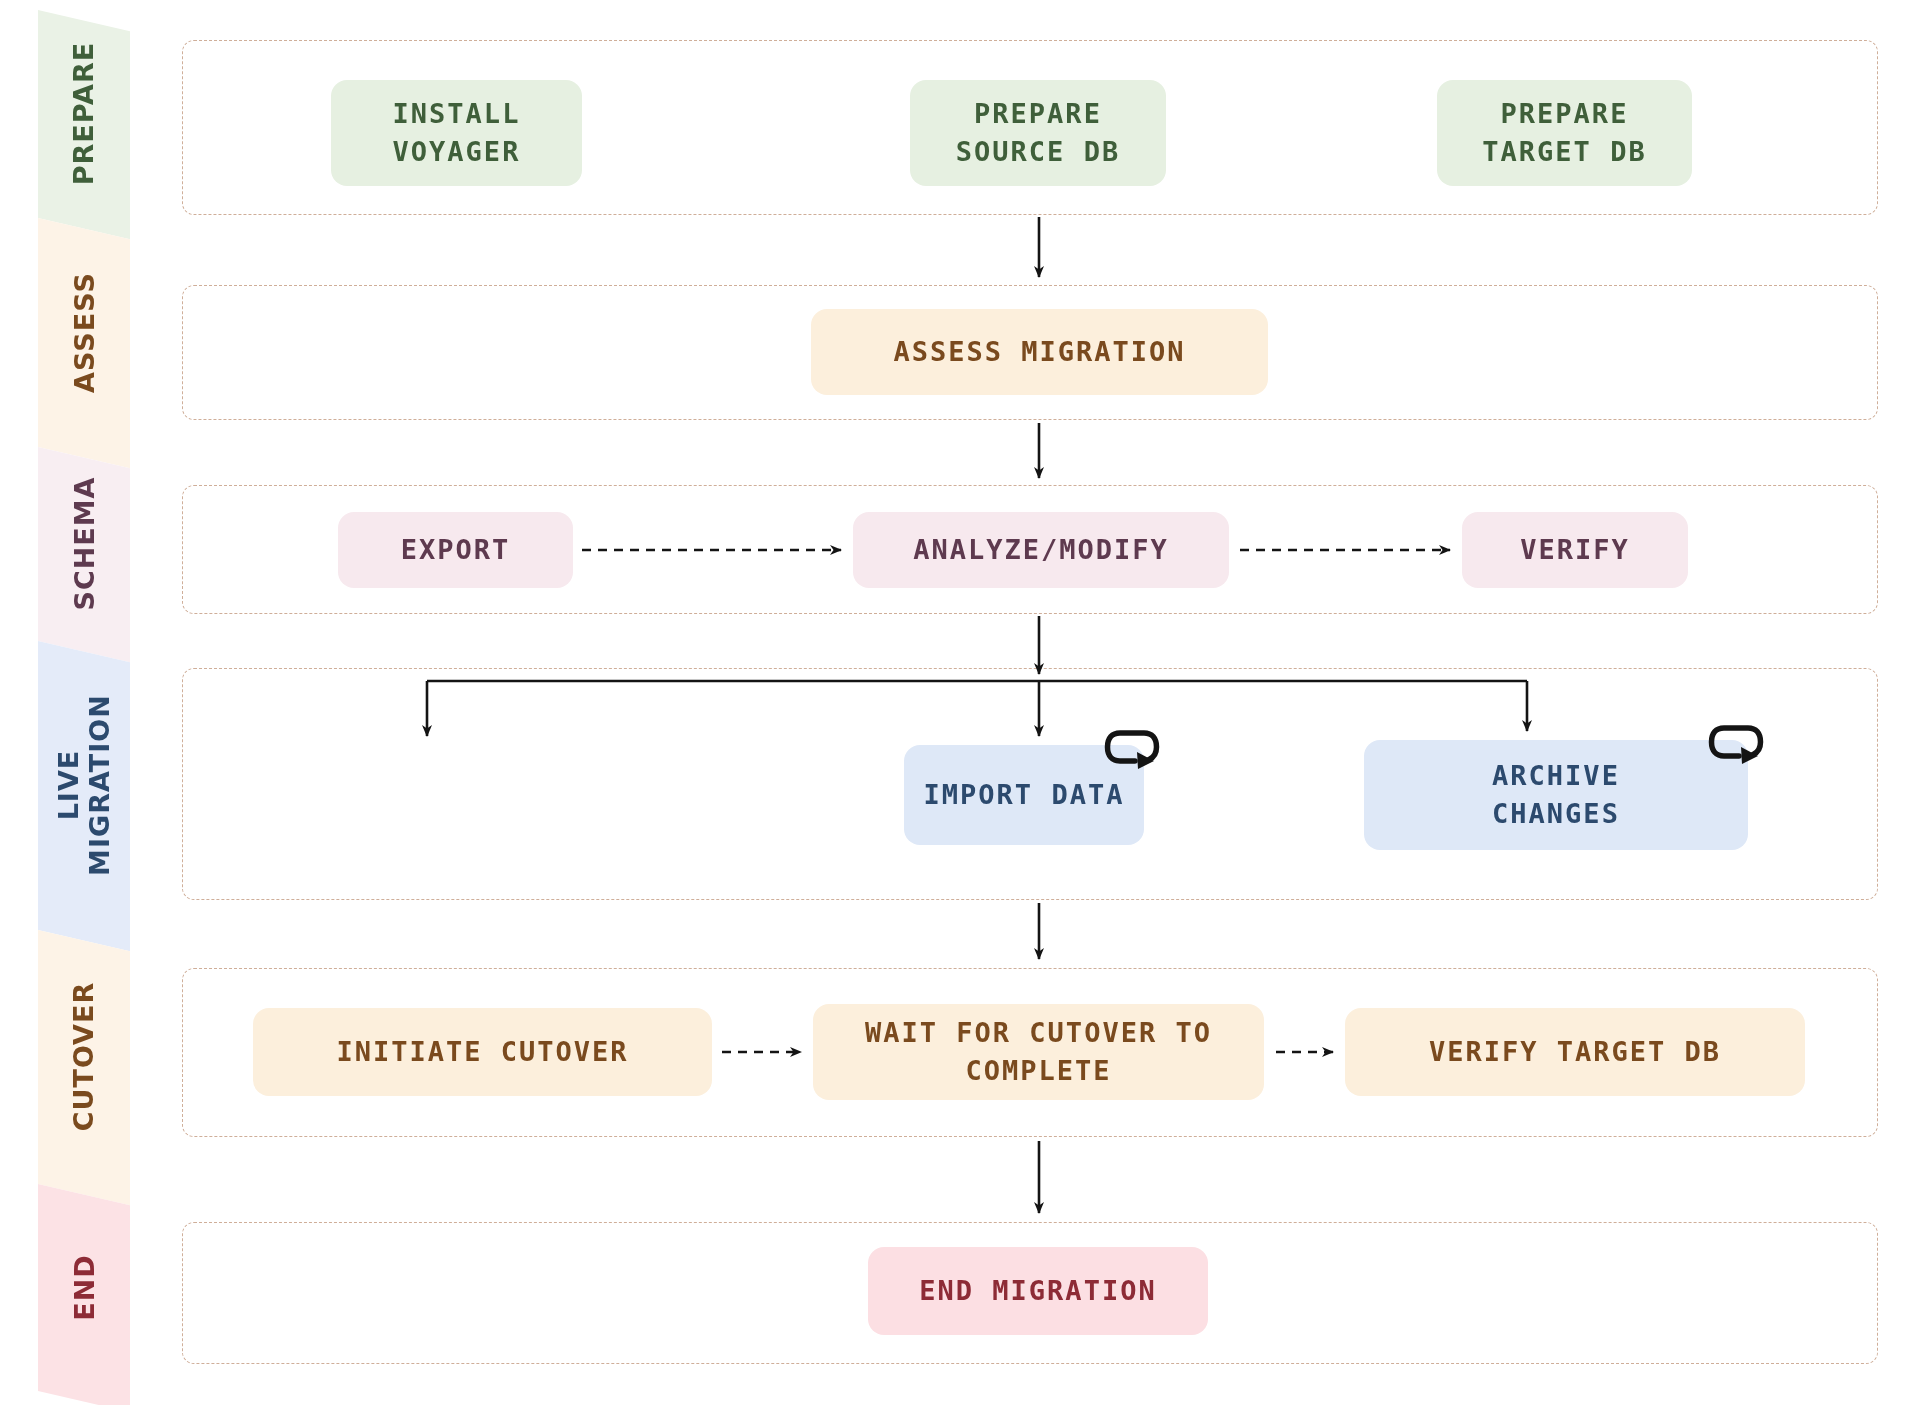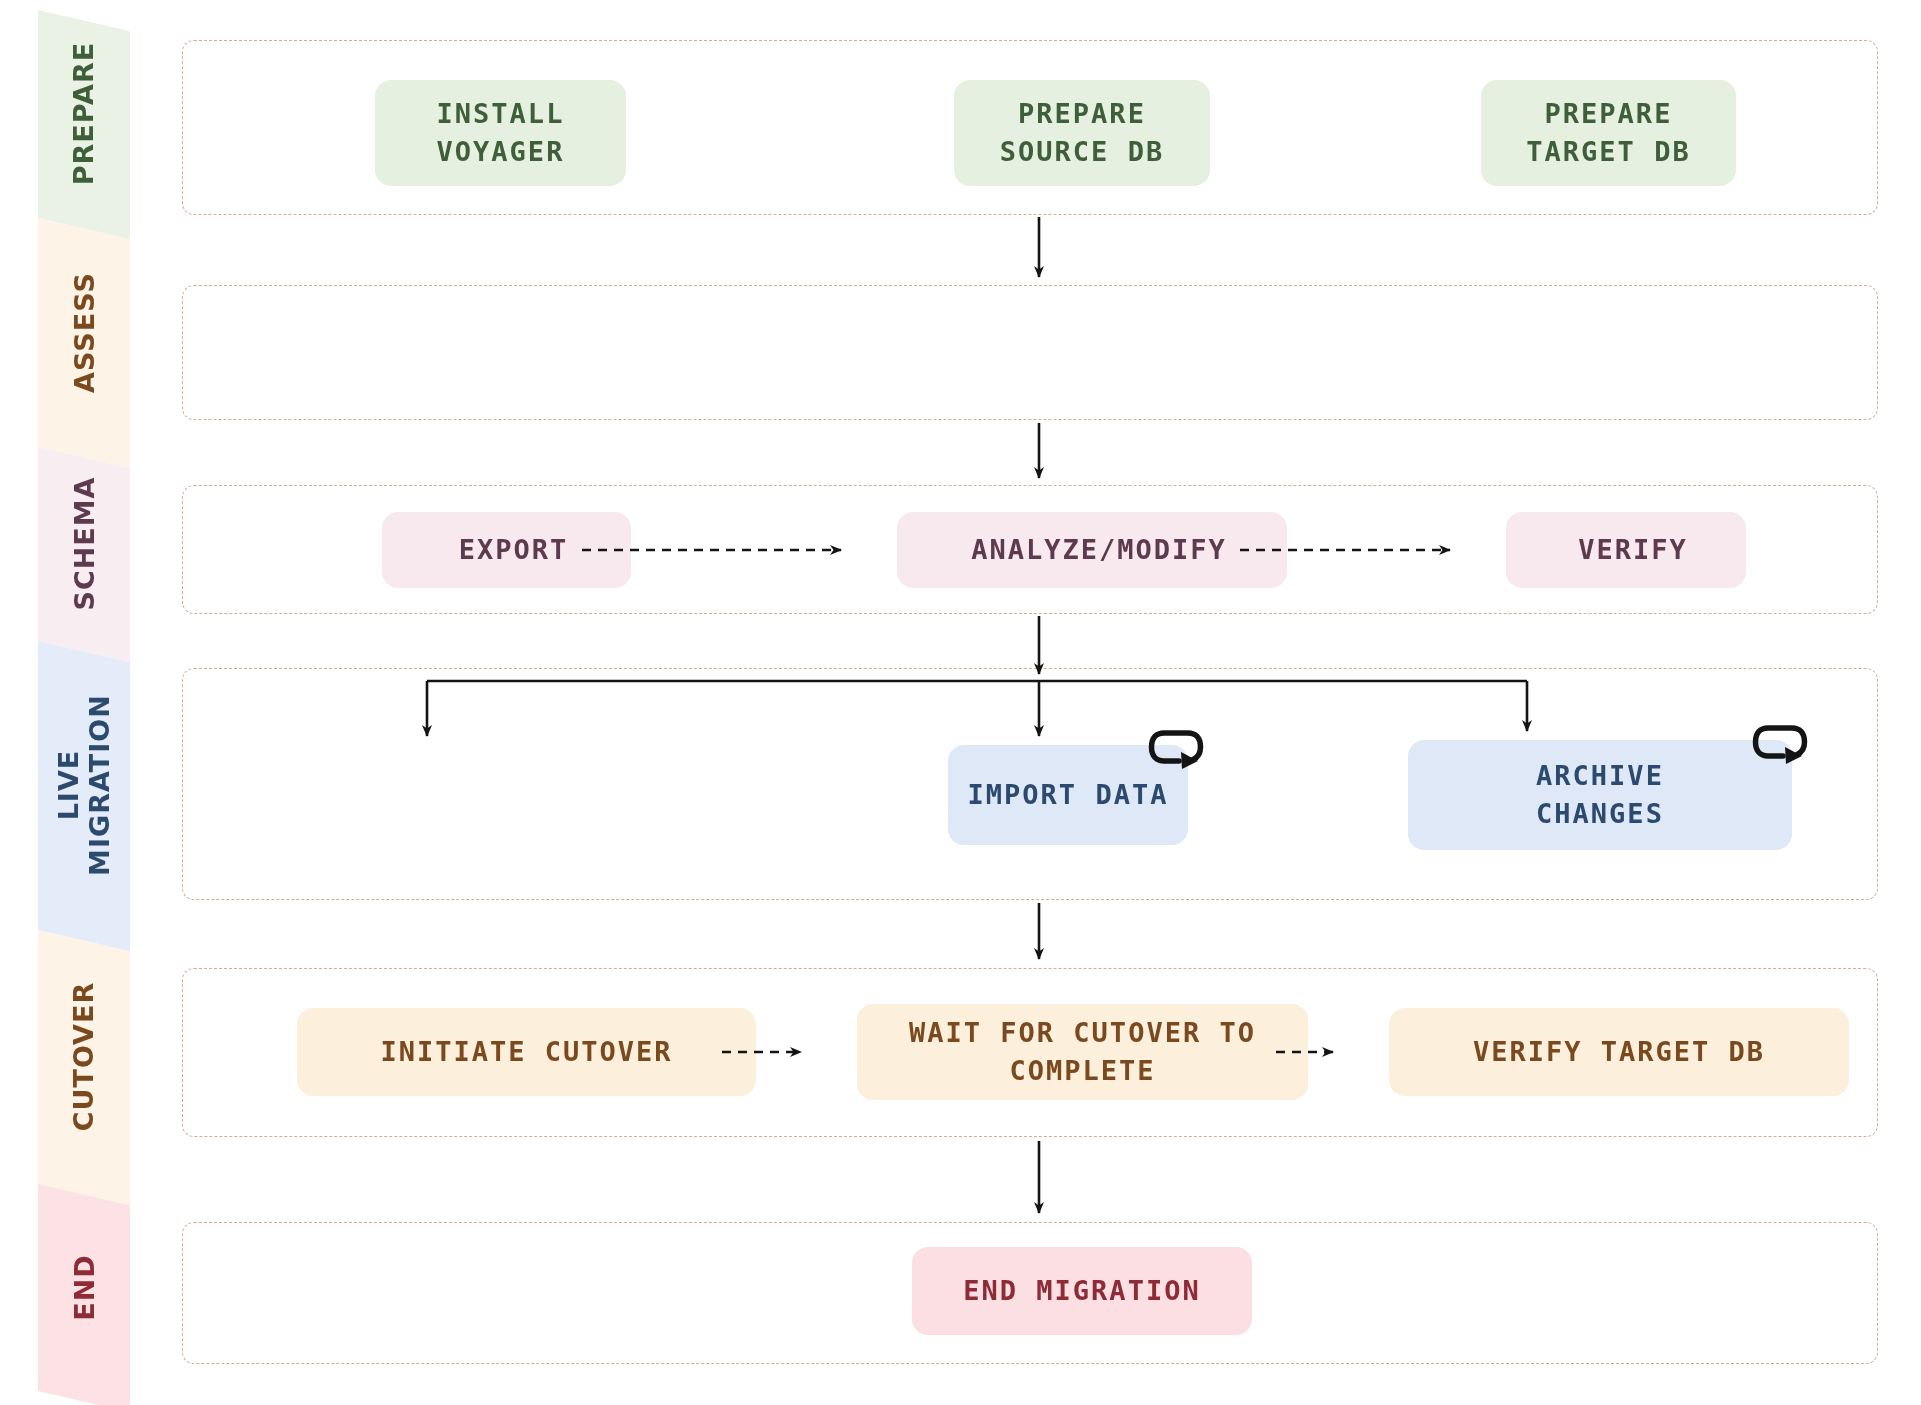--- a/index.html
+++ b/index.html
@@ -20,41 +20,41 @@
 
   
   .row {
     position:absolute; left:182px; width:1694px; z-index:0;
     border:1.6px dashed var(--frame-border,#cfae99); border-radius:12px; background:#fff;
   }
 
   
   .node {
     position:absolute; z-index:2; border-radius:16px;
-    display:flex; align-items:center; justify-content:center; text-align:center;margin-left:44px;
+    display:flex; align-items:center; justify-content:center; text-align:center;
   }
   .nl { white-space:pre-line; font-weight:bold; font-size:27px; letter-spacing:2px; line-height:1.4; }
 
   .c-prepare-side { background:var(--prepare-side,#eaf2e6); }
   .c-assess-side  { background:var(--assess-side,#fdf3e7); }
   .c-schema-side  { background:var(--schema-side,#f8eef2); }
   .c-live-side    { background:var(--live-side,#e4ebf9); }
   .c-cutover-side { background:var(--cutover-side,#fdf3e7); }
   .c-end-side     { background:var(--end-side,#fce2e5); }
 
   .t-prepare { color:var(--prepare-text,#3f5f3a); }
   .t-assess  { color:var(--assess-text,#7a4a1e); }
   .t-schema  { color:var(--schema-text,#5e3a4f); }
   .t-live    { color:var(--live-text,#2c4a6e); }
   .t-cutover { color:var(--cutover-text,#7a4a1e); }
   .t-end     { color:var(--end-text,#8d2b36); }
 
   .c-prepare { background:var(--prepare-box,#e6f0e1); color:var(--prepare-text,#3f5f3a); }
   .c-assess  { background:var(--assess-box,#fcefdc);  color:var(--assess-text,#7a4a1e); }
-  .c-schema  { background:var(--schema-box,#f7e9ee);  color:var(--schema-text,#5e3a4f);padding-left:14px; }
+  .c-schema  { background:var(--schema-box,#f7e9ee);  color:var(--schema-text,#5e3a4f); }
   .c-live    { background:var(--live-box,#dee8f7);    color:var(--live-text,#2c4a6e); }
   .c-cutover { background:var(--cutover-box,#fcefdc); color:var(--cutover-text,#7a4a1e); }
   .c-end     { background:var(--end-box,#fcdfe3);     color:var(--end-text,#8d2b36); }
 
   
   .loop-icon { position:absolute; right:-16px; top:-19px; width:56px; height:44px; }
   .loop-path { stroke:var(--frame-arrow,#141414); fill:none; stroke-width:5.5; stroke-linecap:round; }
   .loop-head { fill:var(--frame-arrow,#141414); }
 
   
@@ -119,20 +119,23 @@
   </div>
   <div class="node c-prepare" style="left:910px;top:80px;width:256px;height:106px">
     <span class="nl">PREPARE
 SOURCE DB</span>
   </div>
   <div class="node c-prepare" style="left:1437px;top:80px;width:255px;height:106px">
     <span class="nl">PREPARE
 TARGET DB</span>
   </div>
 
+  <div class="node c-assess" style="left:811px;top:309px;width:457px;height:86px">
+    <span class="nl">ASSESS MIGRATION</span>
+  </div>
 
   <div class="node c-schema" style="left:338px;top:512px;width:235px;height:76px">
     <span class="nl">EXPORT</span>
   </div>
   <div class="node c-schema" style="left:853px;top:512px;width:376px;height:76px">
     <span class="nl">ANALYZE/MODIFY</span>
   </div>
   <div class="node c-schema" style="left:1462px;top:512px;width:226px;height:76px">
     <span class="nl">VERIFY</span>
   </div>

